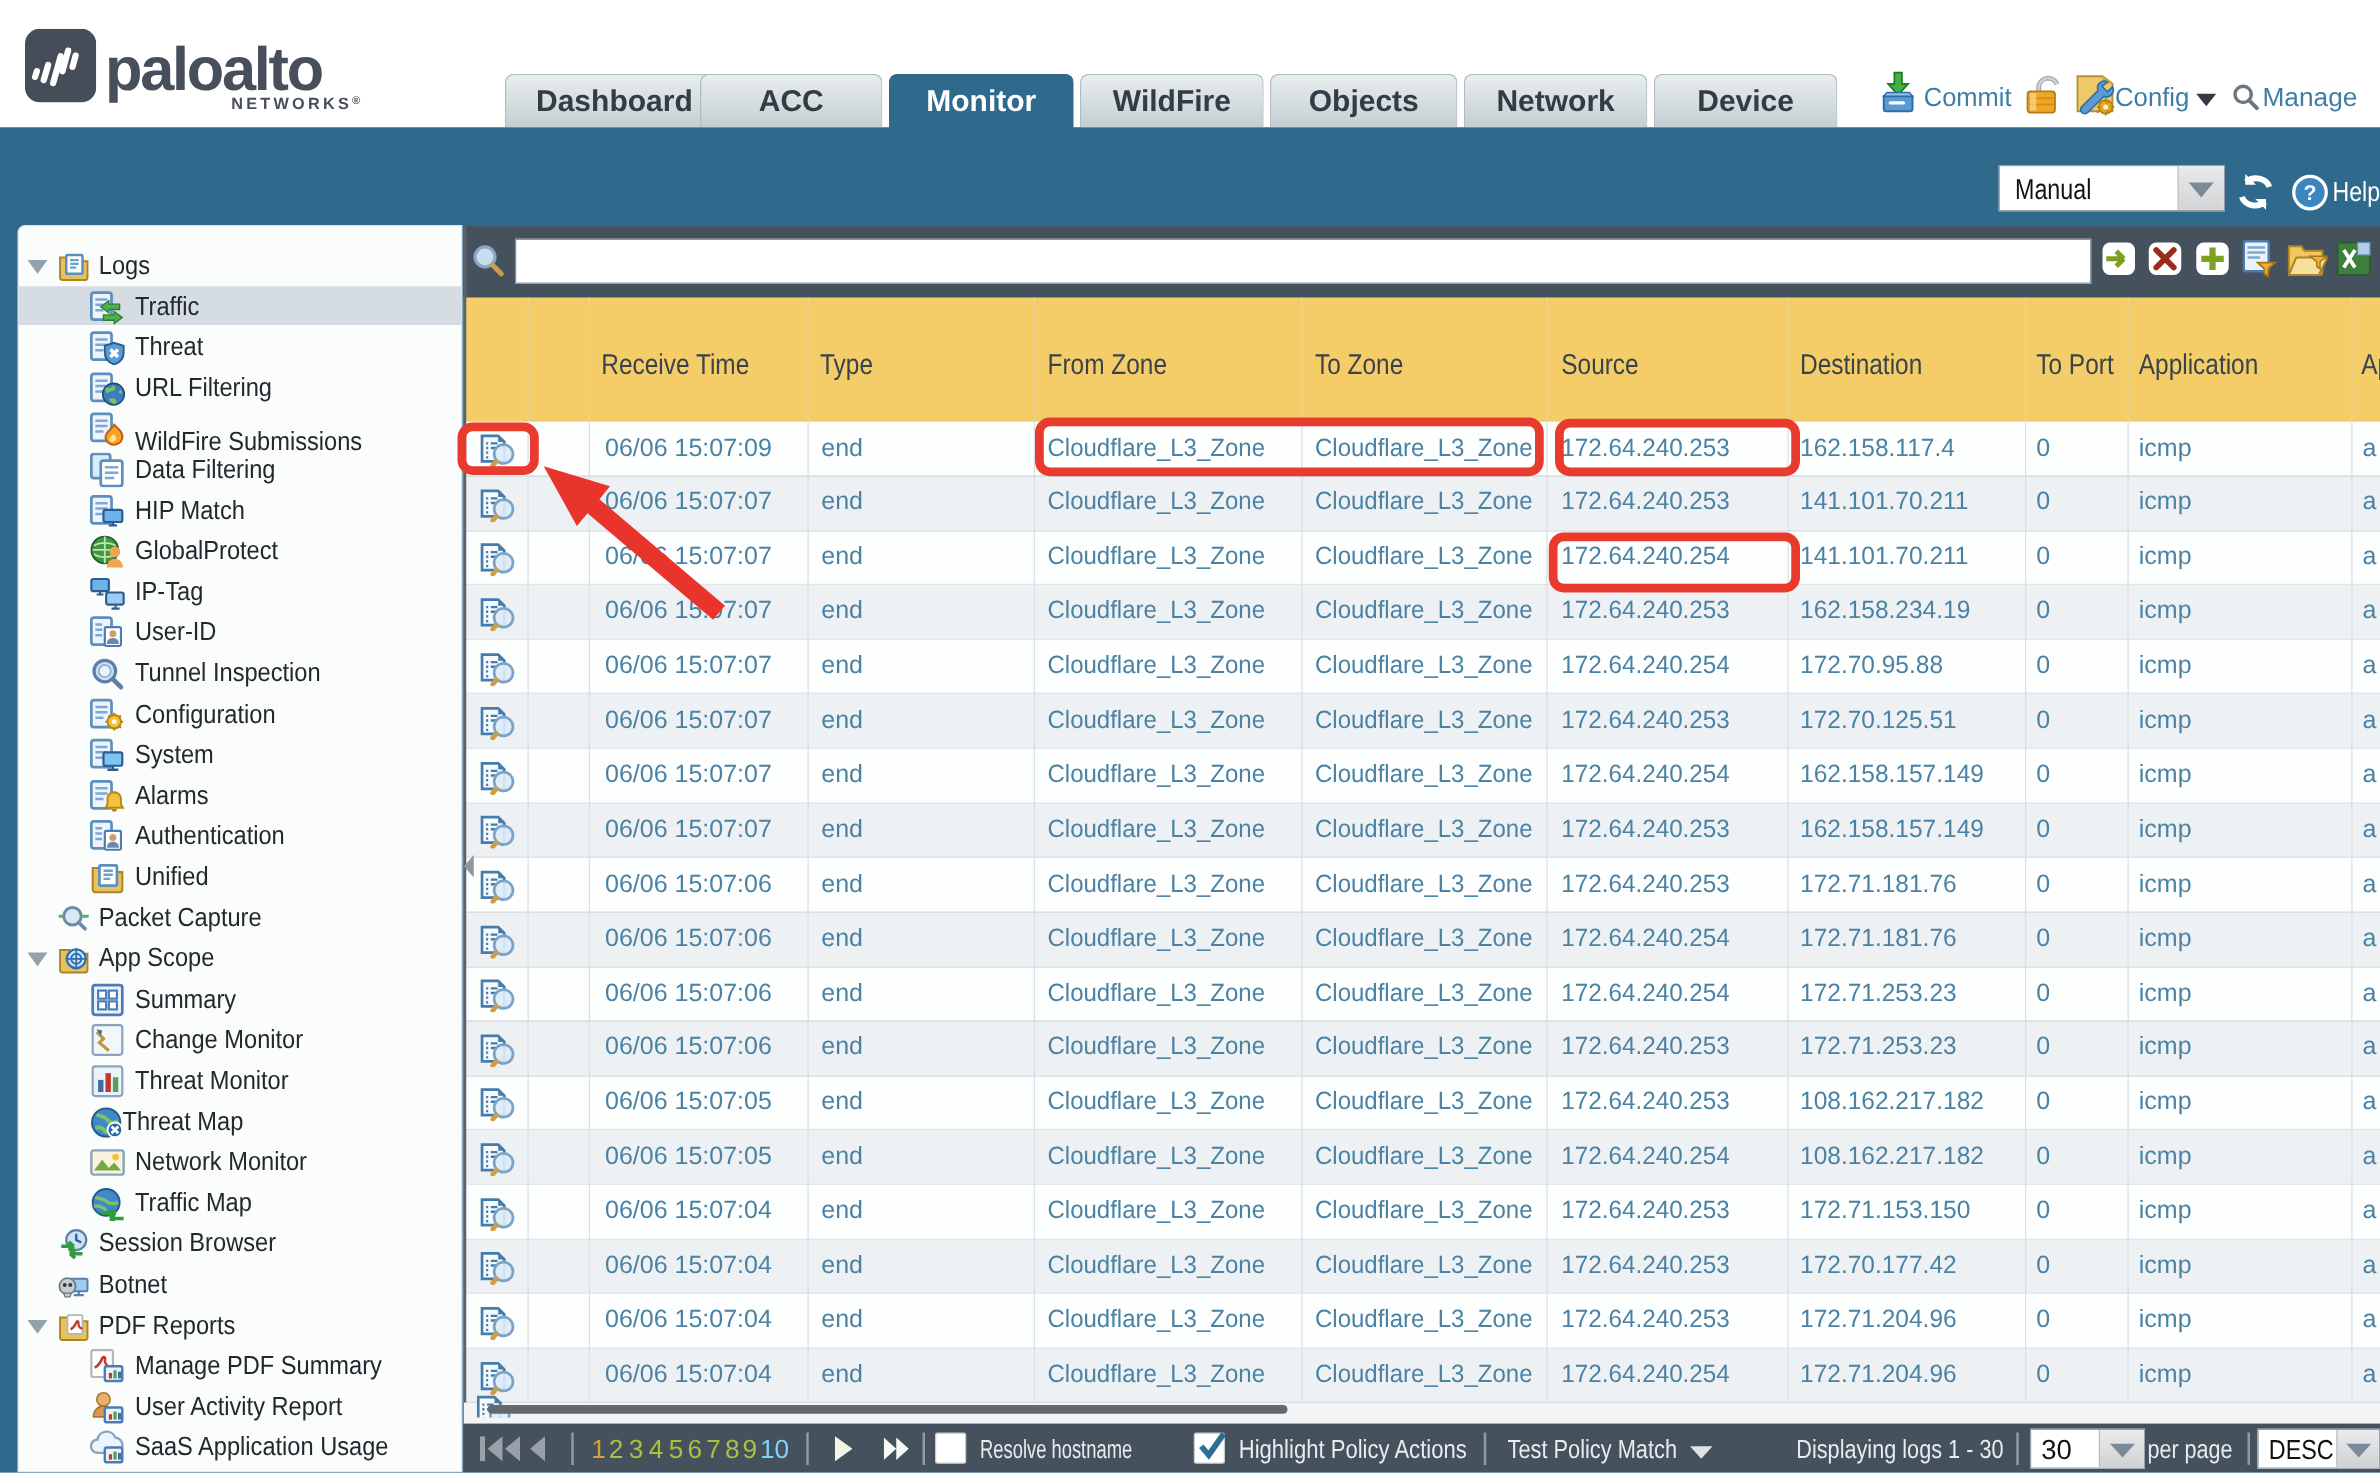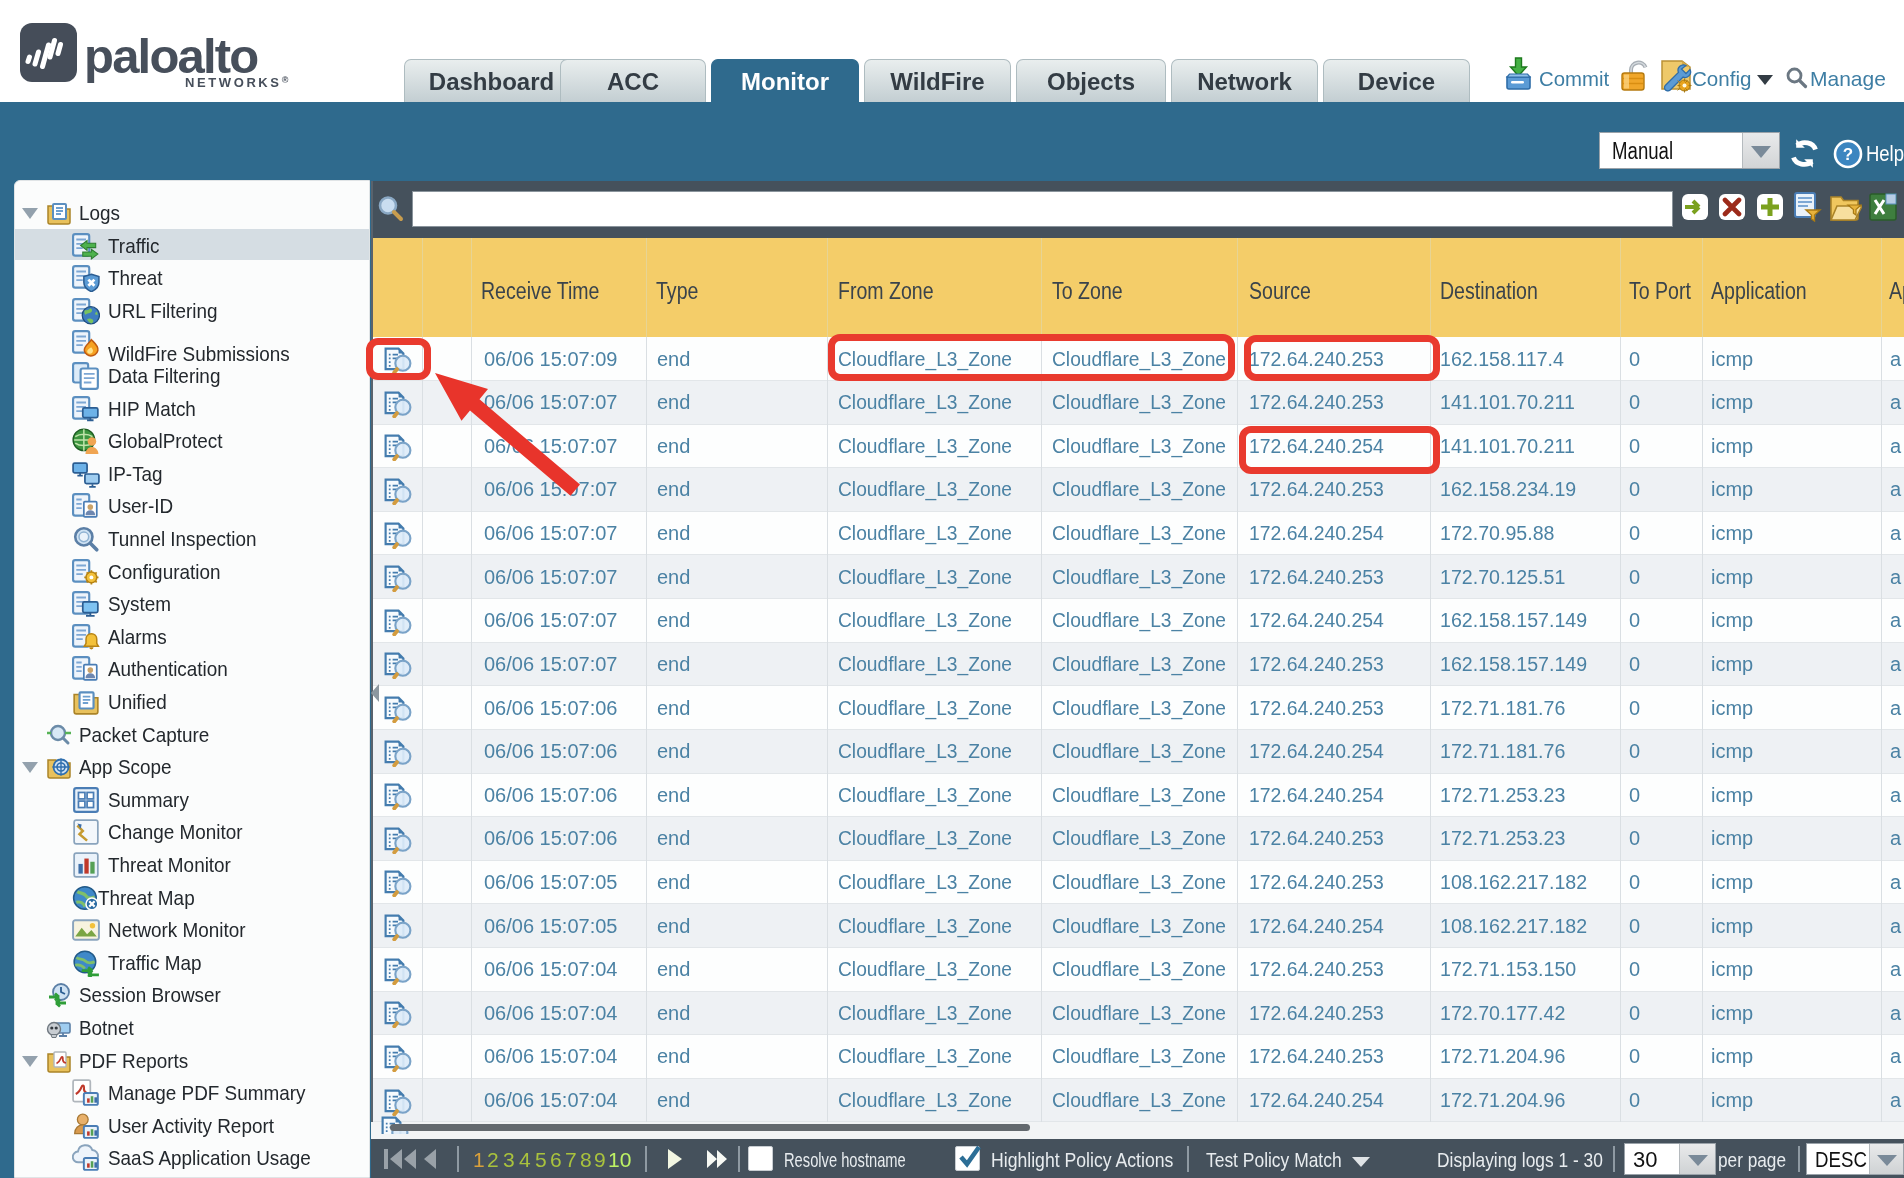--- a/index.html
+++ b/index.html
@@ -747,21 +747,21 @@
 <div class="abs bsep" style="left:457px"></div>
 <div class="abs pnum" style="left:473px;top:1148px;color:#d9a03b">1</div>
 <div class="abs pnum" style="left:487px;top:1148px;color:#a9c23d">2</div>
 <div class="abs pnum" style="left:503px;top:1148px;color:#a9c23d">3</div>
 <div class="abs pnum" style="left:519px;top:1148px;color:#a9c23d">4</div>
 <div class="abs pnum" style="left:535px;top:1148px;color:#a9c23d">5</div>
 <div class="abs pnum" style="left:550px;top:1148px;color:#a9c23d">6</div>
 <div class="abs pnum" style="left:565px;top:1148px;color:#a9c23d">7</div>
 <div class="abs pnum" style="left:580px;top:1148px;color:#a9c23d">8</div>
 <div class="abs pnum" style="left:594px;top:1148px;color:#a9c23d">9</div>
-<div class="abs pnum" style="left:608px;top:1148px;color:#bef264">10</div>
+<div class="abs pnum" style="left:608px;top:1148px;color:#7dd3fc">10</div>
 <div class="abs bsep" style="left:645px"></div>
 <svg class="abs" style="left:668px;top:1149px" width="14" height="20" viewBox="0 0 14 20">
       <path d="M0 0l14 10L0 20z" fill="#f2f6e2"></path>
     </svg>
 <svg class="abs" style="left:707px;top:1150px" width="20" height="18" viewBox="0 0 20 18">
       <path d="M0 0l10 9-10 9zM10 0l10 9-10 9z" fill="#f7f9f4"></path>
     </svg>
 <div class="abs bsep" style="left:738px"></div>
 <div class="abs" style="left:748px;top:1146px;width:25px;height:25px;background:#fff;border:1px solid #c8cdd2;border-radius:2px"></div>
 <div class="abs btxt" style="left:784px;top:1148px"><span class="cx" style="transform:scaleX(.70)">Resolve hostname</span></div>

